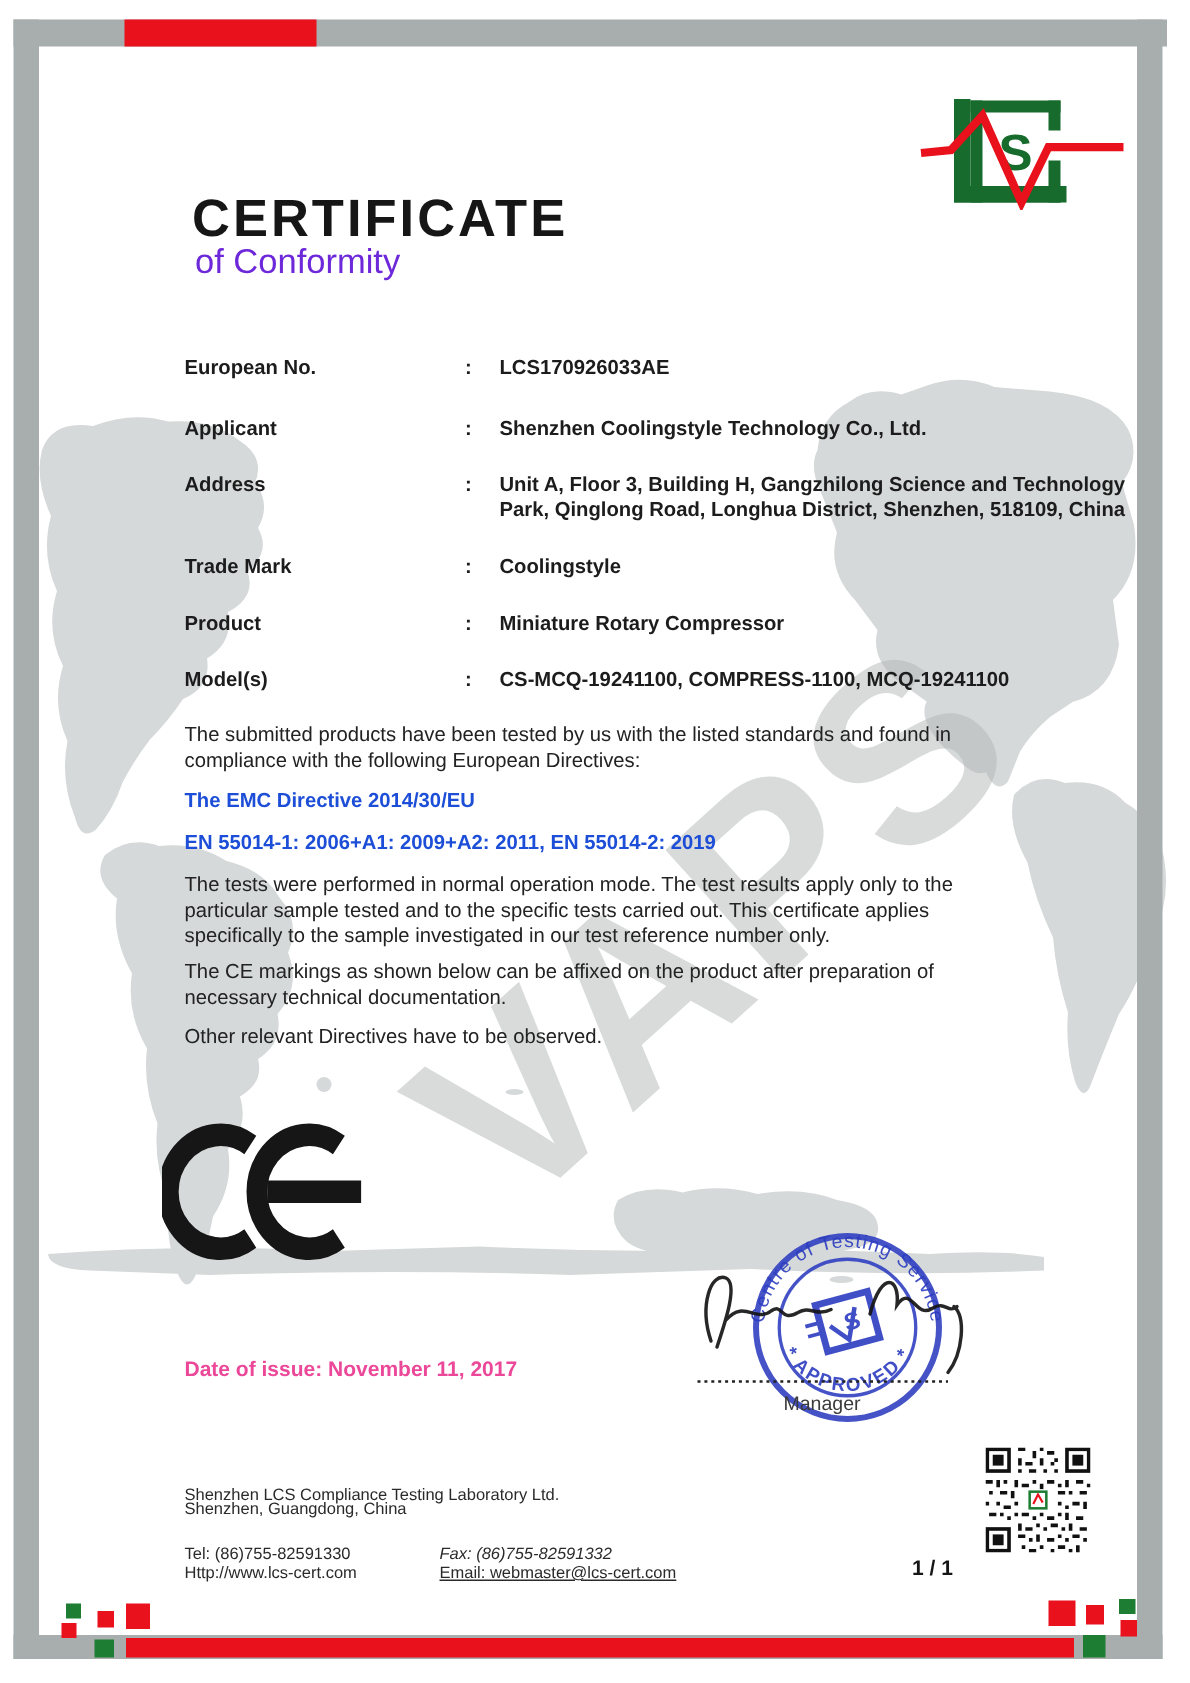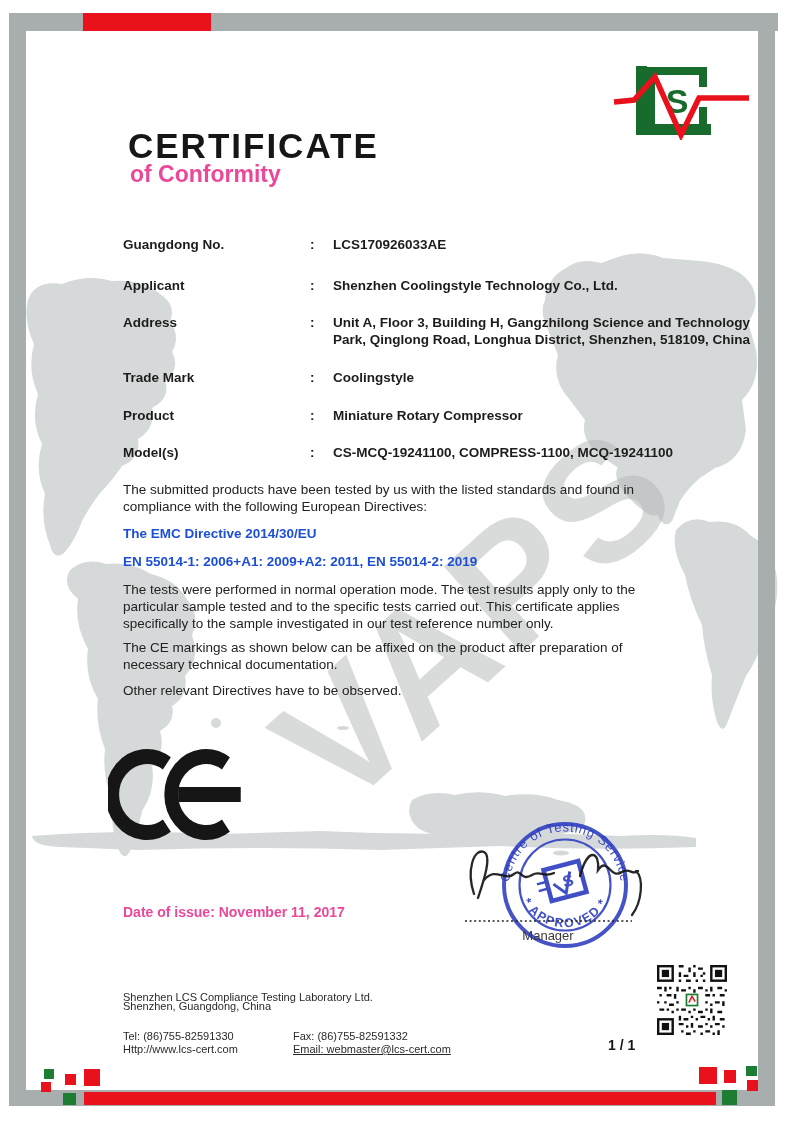--- a/index.html
+++ b/index.html
@@ -24,21 +24,21 @@
   .map-svg{position:absolute;left:0;top:0;z-index:1;}
   .watermark{
     position:absolute;left:238px;top:700px;z-index:2;
     transform:rotate(-42deg);transform-origin:0 0;
     font-size:168px;font-weight:bold;letter-spacing:5px;
     color:#b0b4b4;opacity:.48;white-space:nowrap;
   }
   
   .logo-svg{position:absolute;left:613px;top:60px;z-index:4;}
   .title1{position:absolute;left:128px;top:126px;z-index:4;font-size:35px;font-weight:bold;letter-spacing:2px;color:#161616;}
-  .title2{position:absolute;left:130px;top:161px;z-index:4;font-size:23px;font-weight:bold;color:#ec4899;}
+  .title2{position:absolute;left:130px;top:161px;z-index:4;font-size:23px;font-weight:normal;color:#6d28d9;}
   
   .frow{position:absolute;left:123px;width:640px;z-index:4;font-size:13.5px;font-weight:bold;line-height:17px;}
   .flabel{position:absolute;left:0;top:0;width:180px;}
   .fcolon{position:absolute;left:187px;top:0;}
   .fvalue{position:absolute;left:210px;top:0;width:432px;}
   .r1{top:236px;} .r2{top:277px;} .r3{top:314px;} .r4{top:369px;} .r5{top:407px;} .r6{top:444px;}
   
   .bline{position:absolute;left:123px;z-index:4;font-size:13.5px;line-height:17px;white-space:nowrap;color:#222;}
   .bbold{font-weight:bold;color:#1d4ed8;}
   
@@ -113,21 +113,21 @@
       <rect x="86" y="47" width="8" height="28"></rect>
     </g>
     <text x="64" y="53" text-anchor="middle" font-size="34" font-weight="bold" fill="#176b2d">S</text>
     <polyline points="1,42 21,40 42,17 68,75 86,38 136,38" fill="none" stroke="#e8111c" stroke-width="5.5"></polyline>
   </svg>
 
   <div class="title1">CERTIFICATE</div>
   <div class="title2">of Conformity</div>
 
   <div class="frow r1">
-    <span class="flabel">Guangdong No.</span>
+    <span class="flabel">European No.</span>
     <span class="fcolon">:</span>
     <span class="fvalue">LCS170926033AE</span>
   </div>
   <div class="frow r2">
     <span class="flabel">Applicant</span>
     <span class="fcolon">:</span>
     <span class="fvalue">Shenzhen Coolingstyle Technology Co., Ltd.</span>
   </div>
   <div class="frow r3">
     <span class="flabel">Address</span>
@@ -203,21 +203,21 @@
       <path d="M14 76 C 6 52, 14 30, 24 34 C 32 38, 24 62, 18 80"></path>
       <path d="M24 62 C 36 48, 44 64, 54 56 C 62 50, 60 64, 72 57 C 80 52, 84 60, 94 55"></path>
       <path d="M120 58 C 128 28, 140 34, 138 52 C 148 38, 150 62, 162 54 C 170 49, 172 58, 178 53"></path>
       <path d="M176 53 C 184 60, 182 84, 172 97"></path>
     </g>
   </svg>
 
   <div class="fline" style="top:991px;">Shenzhen LCS Compliance Testing Laboratory Ltd.</div>
   <div class="fline" style="top:1000px;">Shenzhen, Guangdong, China</div>
   <div class="fline" style="top:1030px;">Tel: (86)755-82591330</div>
-  <div class="fline fcol2" style="top:1030px;">Fax: (86)755-82591332</div>
+  <div class="fline fcol2" style="top:1030px;font-style:italic;">Fax: (86)755-82591332</div>
   <div class="fline" style="top:1043px;">Http://www.lcs-cert.com</div>
   <div class="fline fcol2" style="top:1043px;text-decoration:underline;">Email: webmaster@lcs-cert.com</div>
   <div class="pagenum">1 / 1</div>
 
   <svg class="qr-svg" width="70" height="70" viewBox="0 0 29 29">
     <rect x="0" y="0" width="29" height="29" fill="#ffffff"></rect>
     <g fill="#111">
       <rect x="0" y="0" width="7" height="7"></rect>
         <rect x="1" y="1" width="5" height="5" fill="#fff"></rect>
         <rect x="2" y="2" width="3" height="3"></rect>

